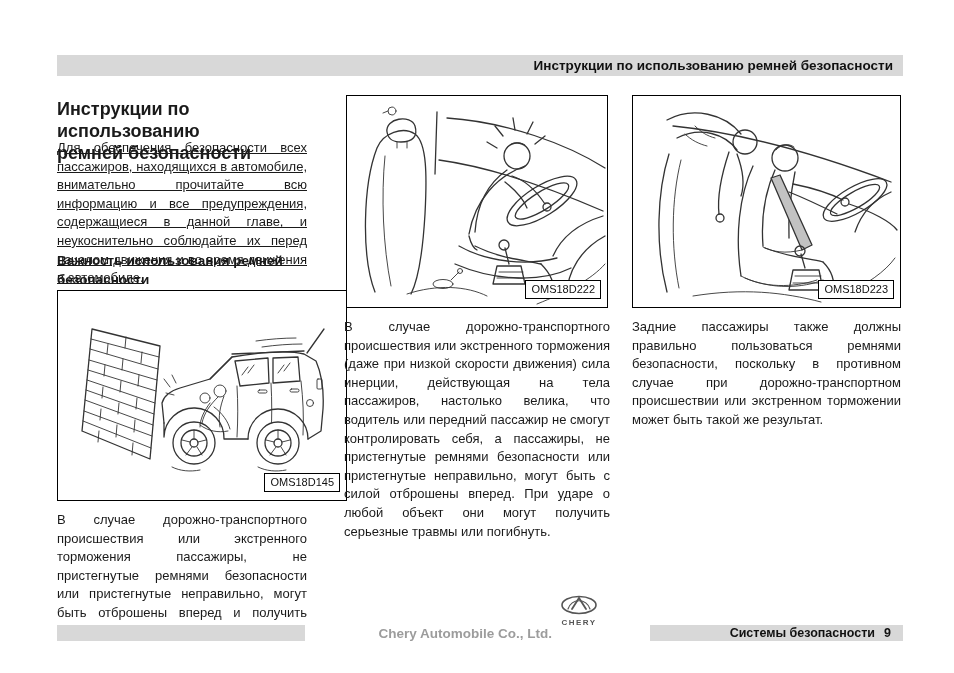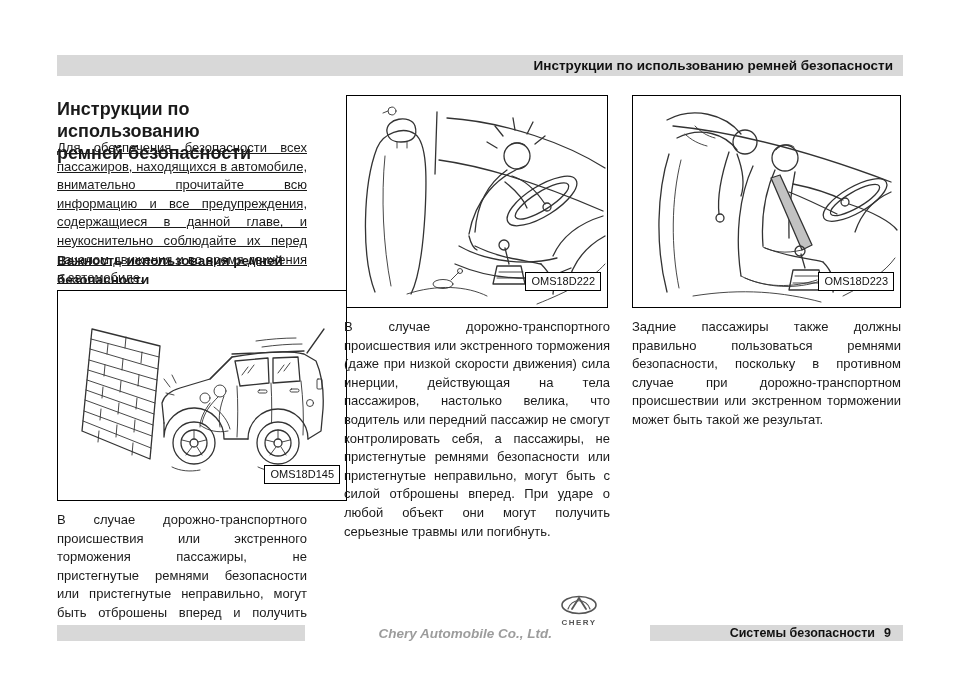--- a/index.html
+++ b/index.html
@@ -15,32 +15,32 @@
     font-weight:bold;font-size:18px;line-height:22px;white-space:pre-line;}
   .para{position:absolute;font-size:13px;line-height:18.6px;text-align:justify;}
   #intro-para{left:57px;top:139px;width:250px;text-decoration:underline;}
   #subheading{position:absolute;left:57px;top:251px;width:250px;
     font-weight:bold;font-size:13.5px;line-height:19px;white-space:pre-line;}
   .figure{position:absolute;border:1px solid #000;background:#fff;box-sizing:border-box;}
   #figure-1{left:57px;top:290px;width:290px;height:211px;}
   #figure-2{left:346px;top:95px;width:262px;height:213px;}
   #figure-3{left:632px;top:95px;width:269px;height:213px;}
   .figure svg{display:block;width:100%;height:100%;}
-  .fig-label{position:absolute;right:6px;bottom:16px;border:1px solid #000;
+  .fig-label{position:absolute;right:6px;bottom:8px;border:1px solid #000;
     background:#fff;font-size:11px;line-height:17px;padding:0 5px;color:#111;}
   #body-para-1{left:57px;top:511px;width:250px;}
   #body-para-2{left:344px;top:318px;width:266px;}
   #body-para-3{left:632px;top:318px;width:269px;}
   #footer-left-bar{left:57px;top:625px;width:248px;height:16px;}
   #footer-right-bar{left:650px;top:625px;width:253px;height:16px;
     font-weight:bold;font-size:12.5px;line-height:16px;text-align:right;
     padding-right:12px;box-sizing:border-box;color:#111;}
   #footer-right-bar .pgnum{margin-left:9px;}
   #company-name{position:absolute;left:300px;top:625px;width:252px;
-    text-align:right;font-weight:bold;font-size:13.5px;line-height:17px;color:#9c9c9c;font-style:italic;}
+    text-align:right;font-weight:bold;font-size:13.5px;line-height:17px;color:#9c9c9c;}
   #chery-logo{position:absolute;left:556px;top:594px;width:46px;height:36px;text-align:right;}
   .lineart{stroke:#333;fill:none;stroke-width:1.3;stroke-linecap:round;stroke-linejoin:round;}
   .thin{stroke-width:0.9;}
 </style>
 </head>
 <body>
 
 <div id="page">
 
   <div id="header-bar" class="bar">

